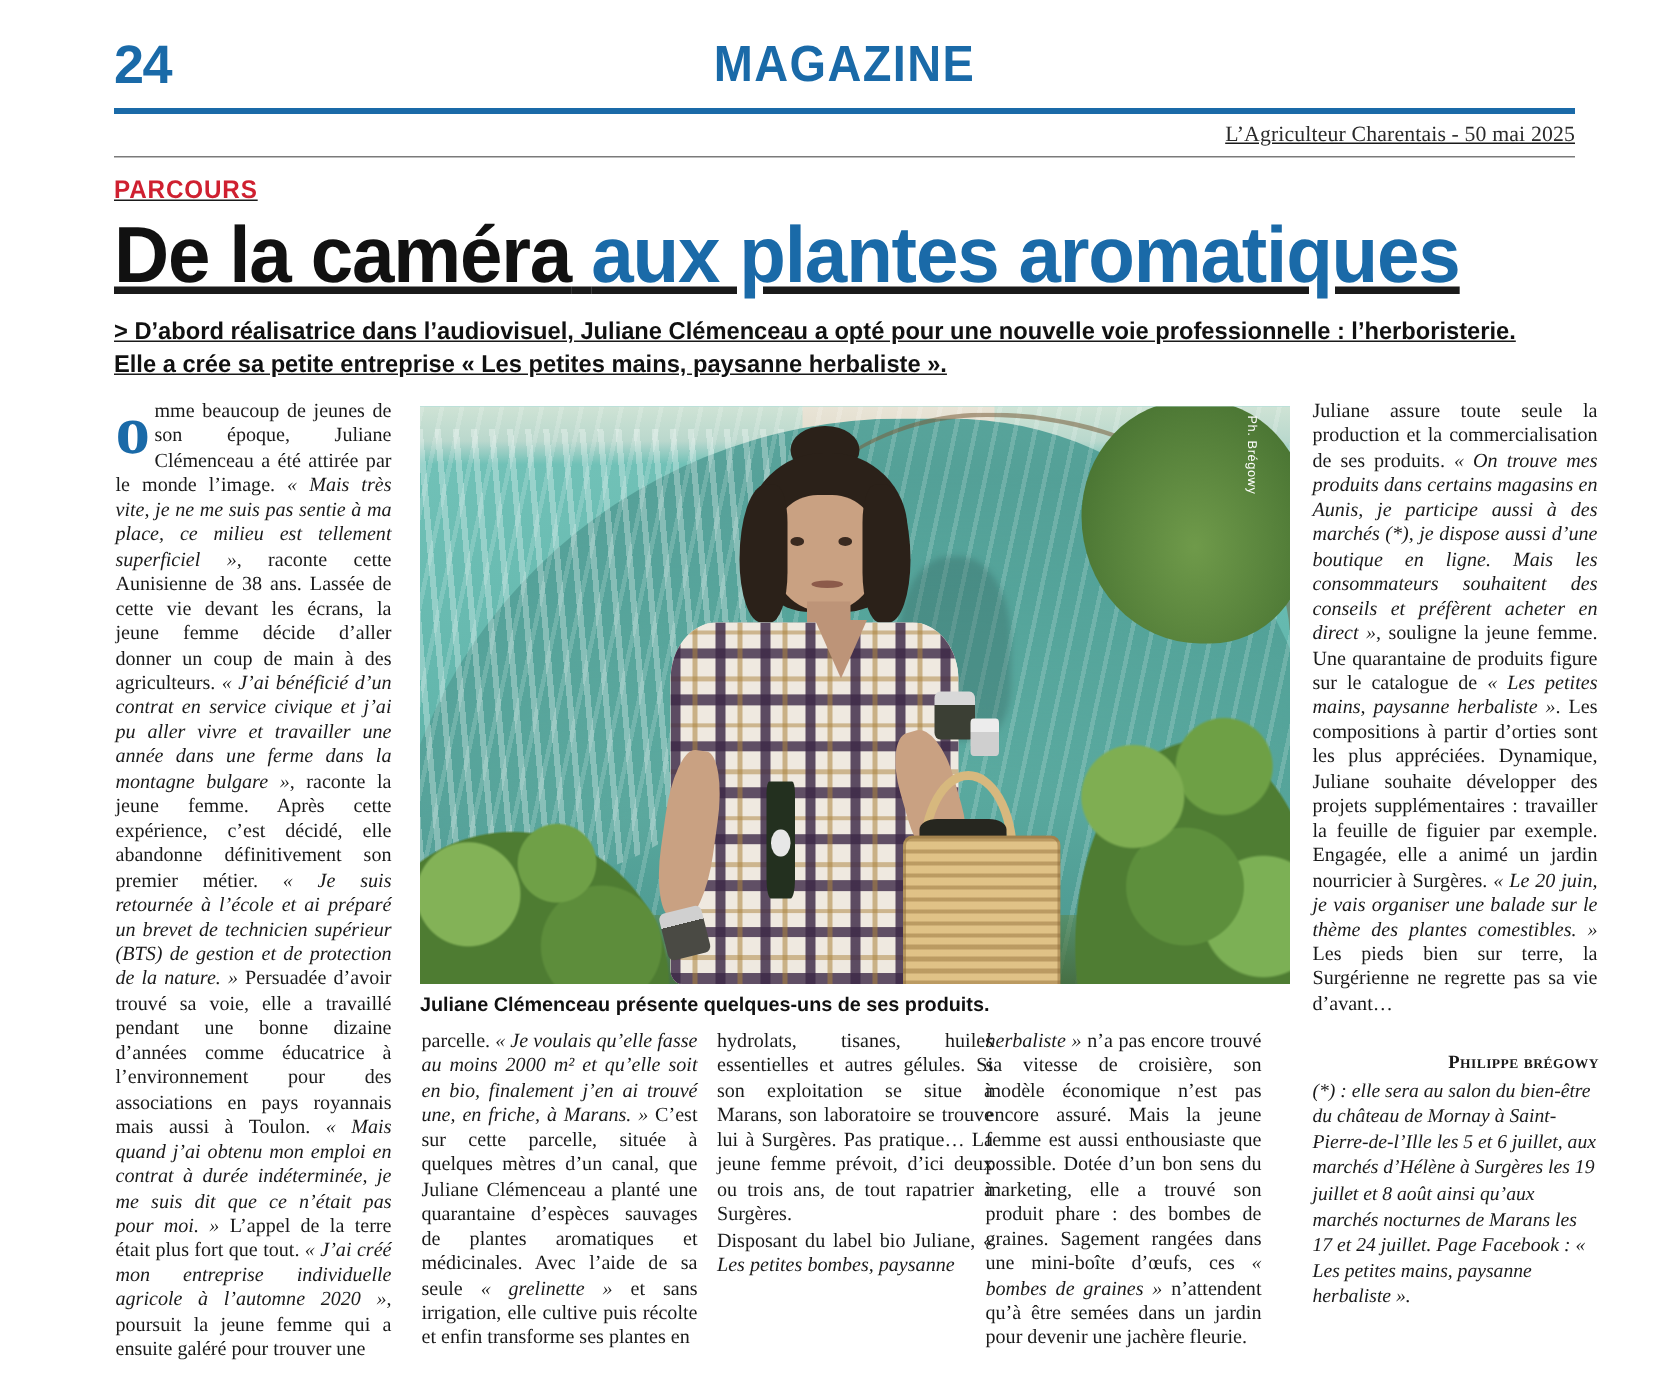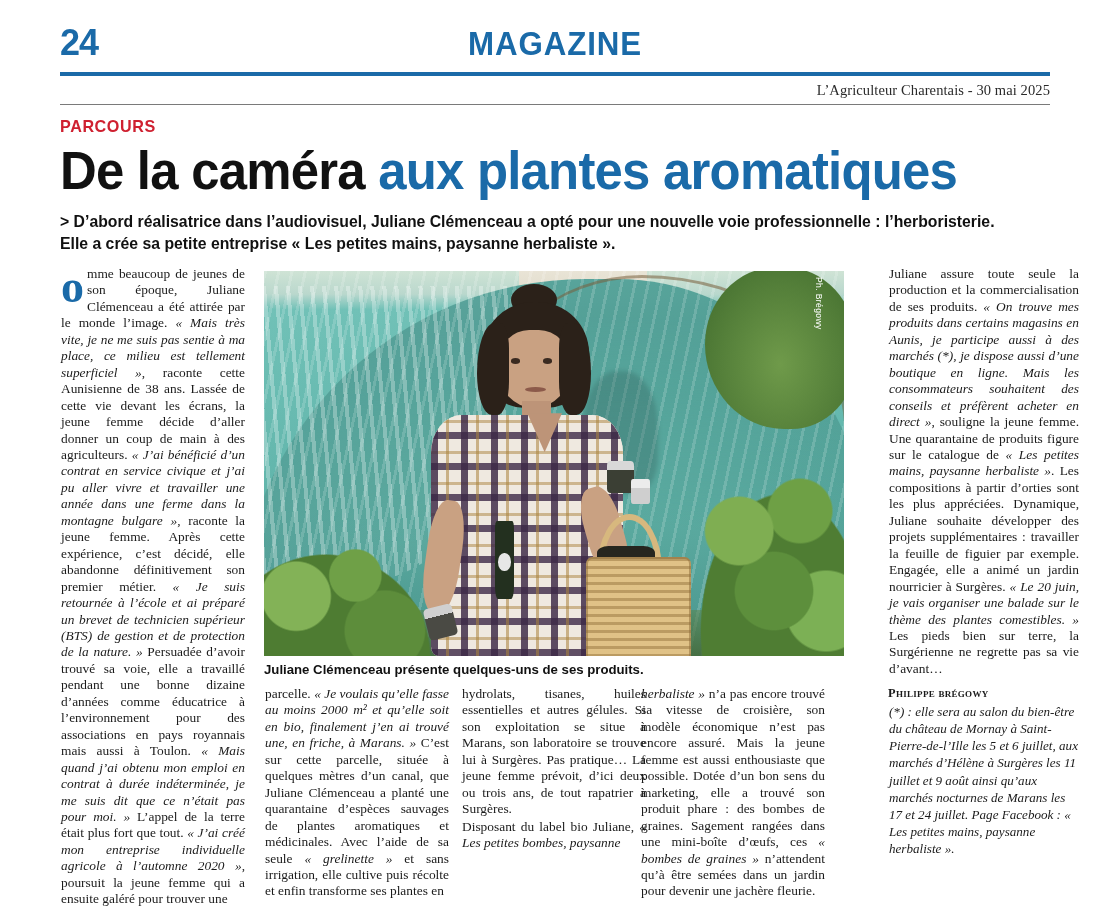--- a/index.html
+++ b/index.html
@@ -8,21 +8,22 @@
     background:#ffffff;
     font-family:"Liberation Serif", serif;
     color:#1a1a1a;
     overflow:hidden;
     position:relative;
   }
   .page{
     position:absolute;
     left:0;top:0;width:1110px;height:921px;
     box-sizing:border-box;
-    padding:22px 60px 10px 60px;
+    padding:22px 60px 10px 76px;
+    text-decoration:underline;
   }
 
   
   .masthead{
     position:relative;height:48px;
   }
   .folio{
     position:absolute;left:0;top:0;
     font-family:"Liberation Sans", sans-serif;
     font-weight:bold;font-size:36px;
@@ -103,21 +104,21 @@
     text-justify:inter-word;
     hyphens:manual;
   }
   .col p{margin:1px;}
   .col i,.col em{font-style:italic;}
 
   #col1{left:0;width:186px;}
   #col2{left:204px;width:186px;top:420px;}
   #col3{left:401px;width:186px;top:420px;}
   #col4{left:580px;width:186px;top:420px;}
-  #col5{left:828px;width:192px;top:0;}
+  #col5{left:798px;width:192px;top:0;}
 
   .dropcap-para:first-letter{
     float:left;
     font-family:"Liberation Serif", serif;
     font-weight:bold;
     font-size:46px;
     line-height:38px;
     padding:2px 3px 0 0;
     color:#1a6aa8;
   }
@@ -340,26 +341,26 @@
     font-family:"Liberation Sans", sans-serif;
     font-weight:bold;
     font-size:16.5px;
     line-height:19px;
     color:#1a6aa8;
     margin:11px 0 2px 0;
     text-align:left;
   }
   
   .byline{
-    text-align:left;
+    text-align:right;
     font-family:"Liberation Serif", serif;
     font-weight:bold;
     font-size:12.4px;
     letter-spacing:0.3px;
-    margin-top:8px;
+    margin-top:23px;
     font-variant:small-caps;
     text-transform:lowercase;
   }
   .byline::first-letter{text-transform:uppercase;}
   .footnote{
     margin-top:16px;
     font-style:italic;
     font-size:13.1px;
     line-height:17.2px;
     text-align:left;
@@ -368,21 +369,21 @@
 </head>
 <body>
 
 <div class="page">
 
   <div class="masthead">
     <div class="folio">24</div>
     <div class="section-title">MAGAZINE</div>
   </div>
   <div class="rule-top"></div>
-  <div class="issue-line">L’Agriculteur Charentais - 30 mai 2025</div>
+  <div class="issue-line">L’Agriculteur Charentais - 50 mai 2025</div>
   <div class="rule-thin"></div>
 
   <div class="kicker">PARCOURS</div>
   <div class="headline">
     <span>De la caméra</span>
     <span class="hl-blue">aux plantes aromatiques</span>
   </div>
   <div class="standfirst">
     <div>&gt; D’abord réalisatrice dans l’audiovisuel, Juliane Clémenceau a opté pour une nouvelle voie professionnelle : l’herboristerie.</div>
     <div>Elle a crée sa petite entreprise « Les petites mains, paysanne herbaliste ».</div>
@@ -449,17 +450,17 @@
       <p><span>Disposant du label bio Juliane, </span><i>« Les petites bombes, paysanne</i></p>
     </div>
 
     <div class="col" id="col4">
       <p><i>herbaliste »</i><span> n’a pas encore trouvé sa vitesse de croisière, son modèle économique n’est pas encore assuré. Mais la jeune femme est aussi enthousiaste que possible. Dotée d’un bon sens du marketing, elle a trouvé son produit phare : des bombes de graines. Sagement rangées dans une mini-boîte d’œufs, ces </span><i>« bombes de graines »</i><span> n’attendent qu’à être semées dans un jardin pour devenir une jachère fleurie.</span></p>
     </div>
 
     <div class="col" id="col5">
       <p><span>Juliane assure toute seule la production et la commercialisation de ses produits. </span><i>« On trouve mes produits dans certains magasins en Aunis, je participe aussi à des marchés (*), je dispose aussi d’une boutique en ligne. Mais les consommateurs souhaitent des conseils et préfèrent acheter en direct »</i><span>, souligne la jeune femme. Une quarantaine de produits figure sur le catalogue de </span><i>« Les petites mains, paysanne herbaliste »</i><span>. Les compositions à partir d’orties sont les plus appréciées. Dynamique, Juliane souhaite développer des projets supplémentaires : travailler la feuille de figuier par exemple. Engagée, elle a animé un jardin nourricier à Surgères. </span><i>« Le 20 juin, je vais organiser une balade sur le thème des plantes comestibles. »</i><span> Les pieds bien sur terre, la Surgérienne ne regrette pas sa vie d’avant…</span></p>
       <div class="byline">Philippe Brégowy</div>
-      <p class="footnote">(*) : elle sera au salon du bien-être du château de Mornay à Saint-Pierre-de-l’Ille les 5 et 6 juillet, aux marchés d’Hélène à Surgères les 11 juillet et 9 août ainsi qu’aux marchés nocturnes de Marans les 17 et 24 juillet. Page Facebook : « Les petites mains, paysanne herbaliste ».</p>
+      <p class="footnote">(*) : elle sera au salon du bien-être du château de Mornay à Saint-Pierre-de-l’Ille les 5 et 6 juillet, aux marchés d’Hélène à Surgères les 19 juillet et 8 août ainsi qu’aux marchés nocturnes de Marans les 17 et 24 juillet. Page Facebook : « Les petites mains, paysanne herbaliste ».</p>
     </div>
 
   </div>
 </div>
 
 </body></html>

